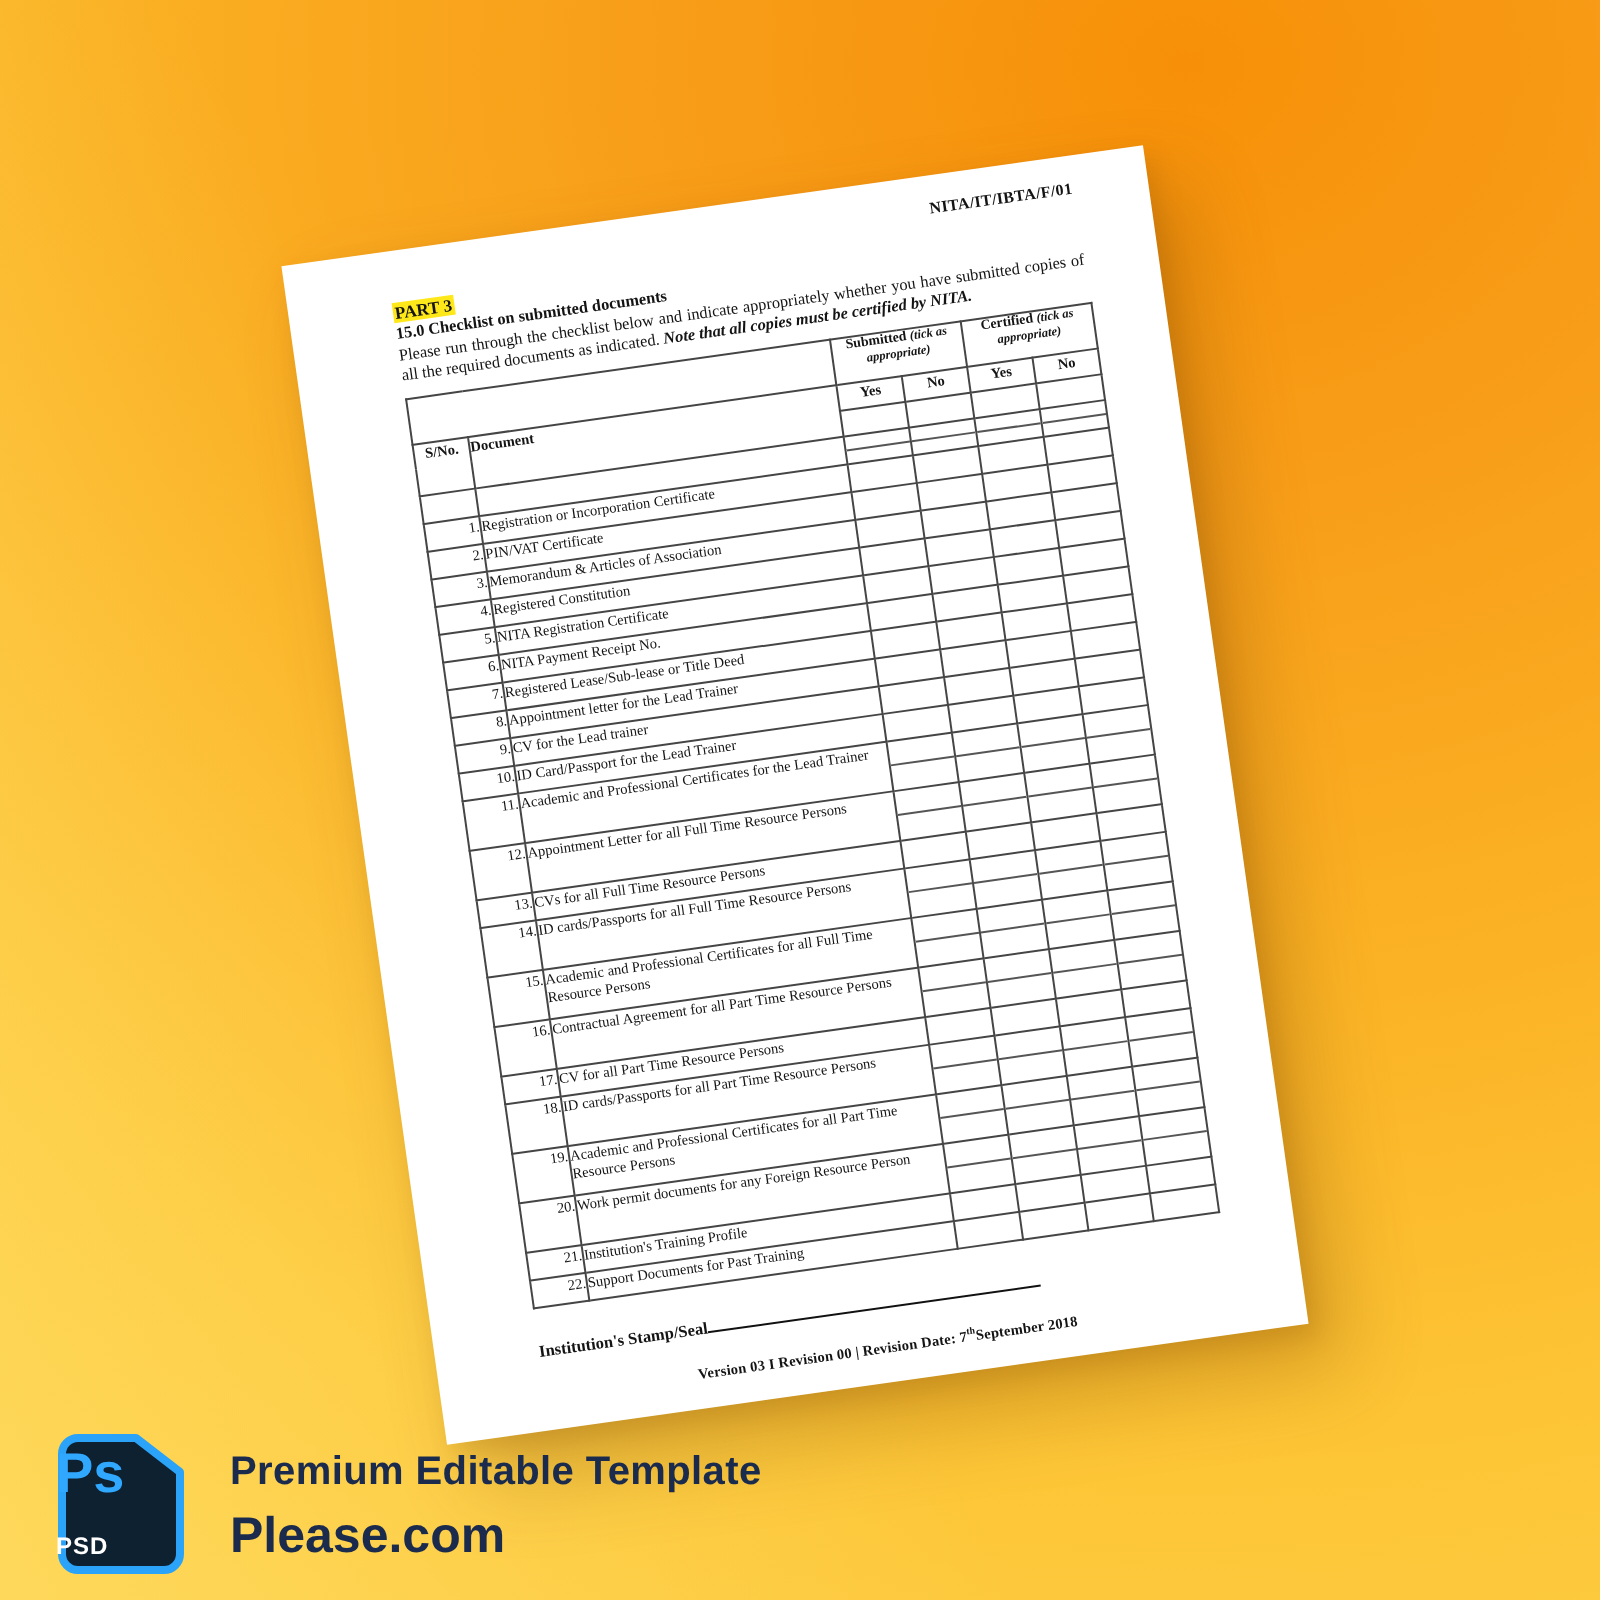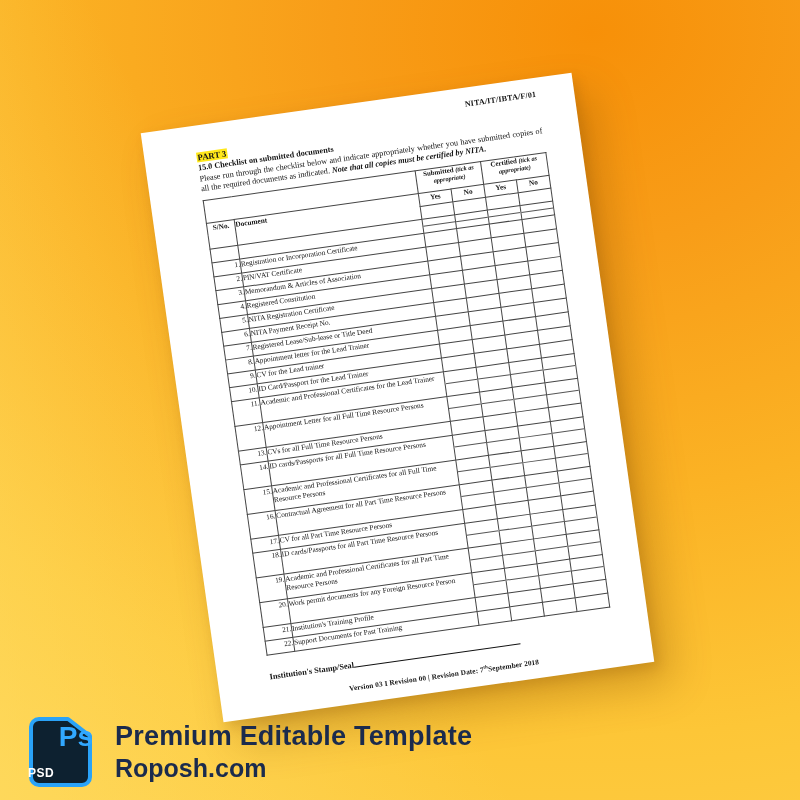--- a/index.html
+++ b/index.html
@@ -45,24 +45,24 @@
     background-size:100% 1px;background-position:0 50%;background-repeat:no-repeat;
   }
   
   .stamp{margin-top:15px;font-weight:bold;font-size:8.3px;white-space:nowrap;}
   .stamp-rule{display:inline-block;width:168px;height:8px;border-bottom:1px solid #111;}
   .doc-footer{margin-top:13px;text-align:center;font-weight:bold;font-size:7.3px;letter-spacing:0.1px;}
   .doc-footer sup{font-size:4.8px;}
   
   .brand{position:absolute;left:28px;top:716px;display:flex;align-items:center;}
   .psd-badge{position:relative;width:65px;height:72px;flex:0 0 auto;}
-  .psd-badge .ps{position:absolute;top:4px;left:0;width:100%;text-align:right;color:#31a8ff;font-weight:bold;font-size:28px;line-height:34px;}
+  .psd-badge .ps{position:absolute;top:4px;left:0;width:100%;text-align:left;color:#31a8ff;font-weight:bold;font-size:28px;line-height:34px;}
   .psd-badge .psd{position:absolute;bottom:8px;left:0;width:100%;text-align:left;color:#ffffff;font-weight:bold;font-size:12px;letter-spacing:0.5px;}
   .promo{margin-left:22px;color:#1b2b4d;font-weight:bold;}
-  .promo-line1{font-size:27px;line-height:30px;letter-spacing:0.2px;}
+  .promo-line1{font-size:20px;line-height:30px;letter-spacing:0.2px;}
   .promo-line2{font-size:25px;line-height:30px;margin-top:2px;}
 </style>
 </head>
 <body>
 
 <div class="stage">
 
   <div class="paper">
     <div class="ref">NITA/IT/IBTA/F/01</div>
     <div class="content">
@@ -304,17 +304,17 @@
   <div class="brand">
     <div class="psd-badge">
       <svg width="65" height="72" viewBox="0 0 65 72">
         <path d="M11 3 H40 L62 20 V61 a8 8 0 0 1 -8 8 H11 a8 8 0 0 1 -8 -8 V11 a8 8 0 0 1 8 -8 Z" fill="#0d2130" stroke="#2aa3f8" stroke-width="4" stroke-linejoin="round"></path>
       </svg>
       <span class="ps">Ps</span>
       <span class="psd">PSD</span>
     </div>
     <div class="promo">
       <div class="promo-line1">Premium Editable Template</div>
-      <div class="promo-line2">Roposh.com</div>
+      <div class="promo-line2">Please.com</div>
     </div>
   </div>
 
 </div>
 
 </body></html>

